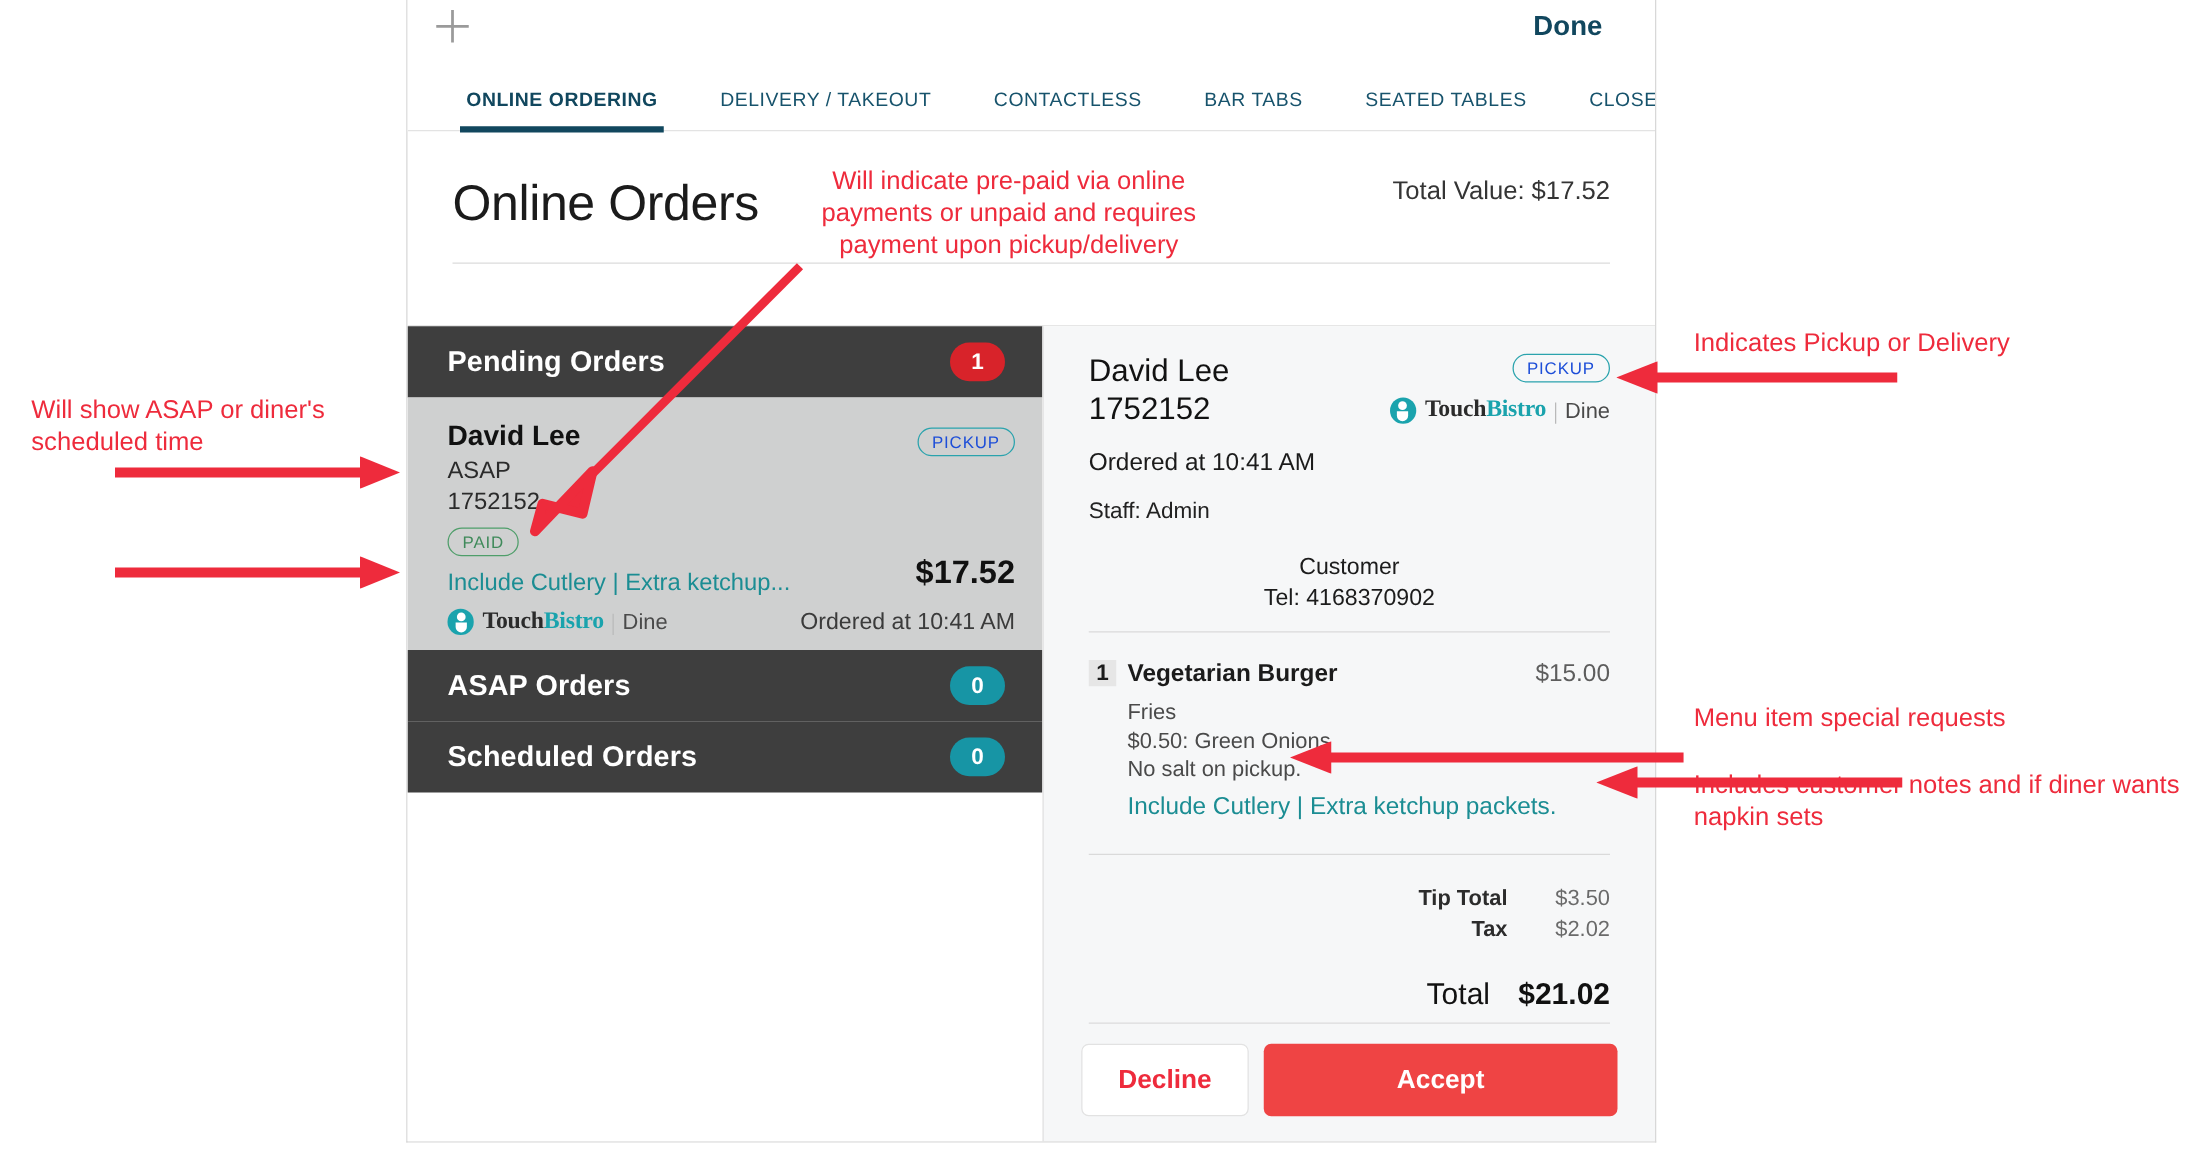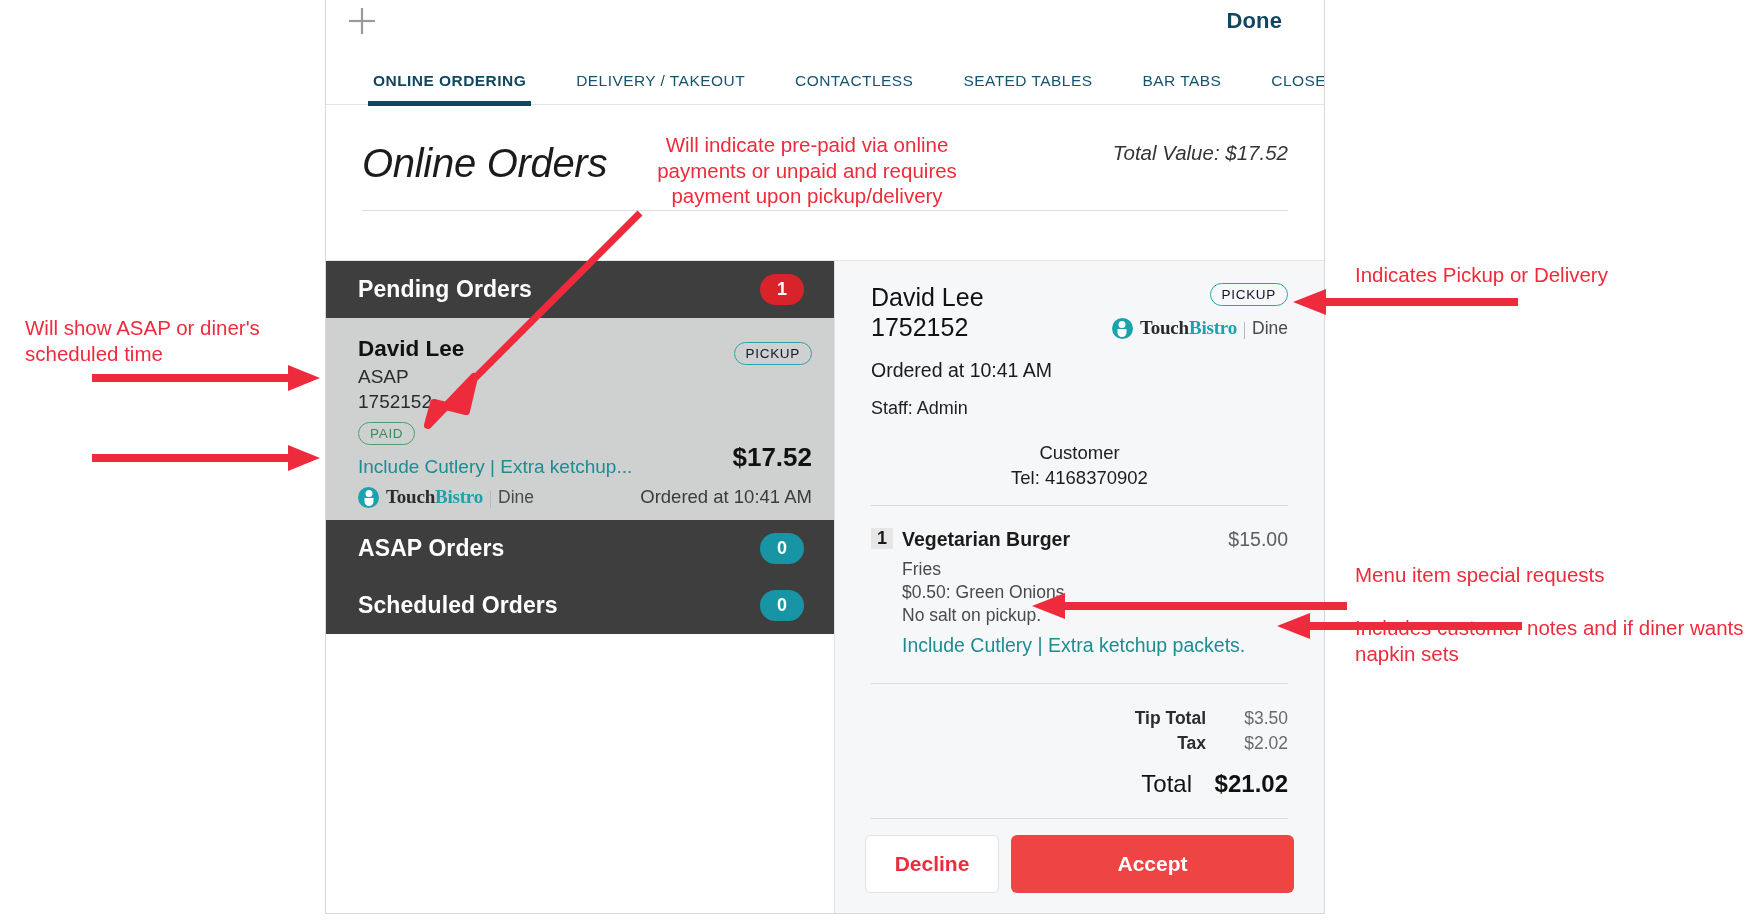--- a/index.html
+++ b/index.html
@@ -68,21 +68,20 @@
     content: "";
     position: absolute; left: 20px; right: 20px; bottom: 0;
     height: 5px; background: #11475e;
   }
 
   
   .page-head {
     position: relative;
     height: 155px;
     padding: 0 45px;
-    font-style: italic;
   }
   .page-title {
     position: absolute; left: 36px; top: 36px;
     font-size: 40px; font-weight: 400; color: #1b1b1b;
     letter-spacing: -.3px;
   }
   .total-value {
     position: absolute; right: 36px; top: 36px;
     font-size: 20.5px; color: #353535;
   }
@@ -143,21 +142,21 @@
     display: inline-block;
     border: 1.5px solid #4f9e6a;
     color: #3f8a5a;
     border-radius: 14px;
     font-size: 13.5px;
     letter-spacing: .7px;
     padding: 3px 11px 3px 11px;
   }
   .pill.pickup {
     border-color: #2aa3ad;
-    color: #0f172a;
+    color: #1d4ed8;
   }
   .oc-note {
     margin-top: 11px;
     font-size: 19px;
     color: #1b8d93;
   }
   .oc-pickup-badge { position: absolute; right: 22px; top: 24px; }
   .oc-price {
     position: absolute; right: 22px; top: 124px;
     font-size: 26px; font-weight: bold; color: #111111;
@@ -241,21 +240,21 @@
 
   .d-rule2 { height: 1px; background: #dadada; margin-top: 26px; }
 
   .totals { margin-top: 22px; }
   .t-row {
     display: flex; justify-content: flex-end; align-items: baseline;
     font-size: 17.5px; color: #6a6a6a; line-height: 1.45;
   }
   .t-row .t-lab { font-weight: bold; color: #2c2c2c; width: 120px; text-align: right; }
   .t-row .t-val { width: 82px; text-align: right; }
-  .t-row.grand { margin-top: 11px; font-size: 24px; color: #111111; }
+  .t-row.grand { margin-top: 23px; font-size: 24px; color: #111111; }
   .t-row.grand .t-lab { font-weight: normal; color: #111111; width: 118px; }
   .t-row.grand .t-val { font-weight: bold; color: #111111; width: 96px; }
 
   .d-rule3 { position: absolute; left: 36px; right: 36px; bottom: 96px; height:1px; background:#dcdcdc; }
 
   .d-actions {
     position: absolute; left: 30px; right: 30px; bottom: 22px;
     display: flex; gap: 12px;
   }
   .btn-decline {
@@ -292,22 +291,22 @@
         <line x1="17" y1="4" x2="17" y2="30" stroke="#9a9a9a" stroke-width="2.2"></line>
         <line x1="4" y1="17" x2="30" y2="17" stroke="#9a9a9a" stroke-width="2.2"></line>
       </svg>
       <button class="done-btn">Done</button>
     </div>
 
     <div class="tabbar">
       <div class="tab active">ONLINE ORDERING</div>
       <div class="tab">DELIVERY / TAKEOUT</div>
       <div class="tab">CONTACTLESS</div>
+      <div class="tab">BAR TABS</div>
       <div class="tab">SEATED TABLES</div>
-      <div class="tab">BAR TABS</div>
       <div class="tab">CLOSED</div>
     </div>
 
     <div class="page-head">
       <div class="page-title">Online Orders</div>
       <div class="total-value">Total Value: $17.52</div>
       <div class="head-rule"></div>
     </div>
 
     <div class="body-split">

